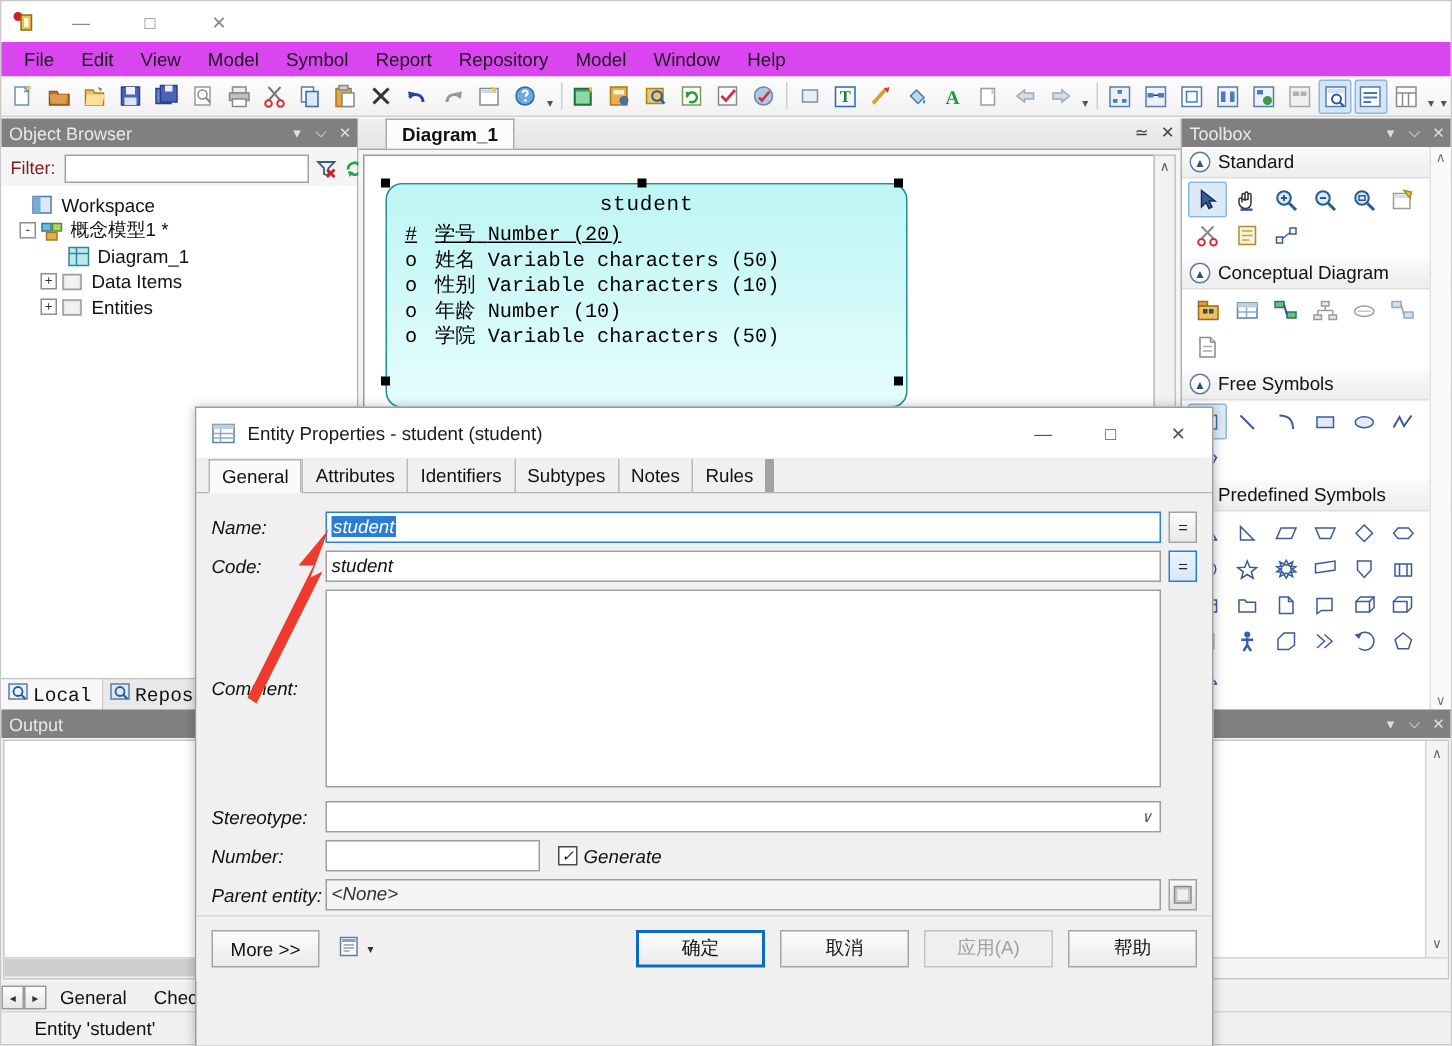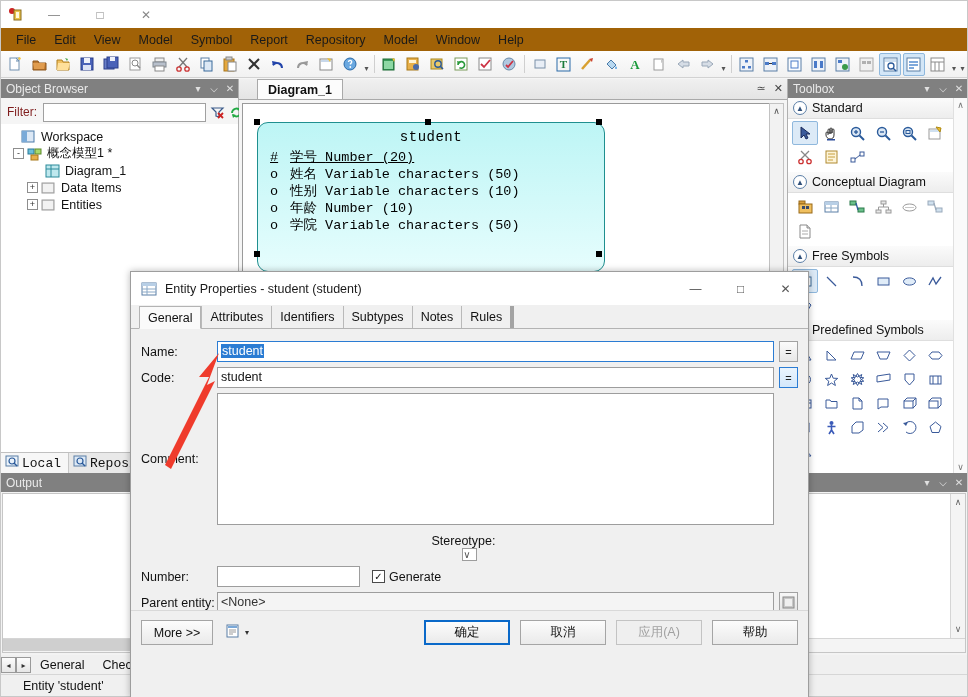--- a/index.html
+++ b/index.html
@@ -34,21 +34,21 @@
   }
   .win-btns { display: flex; height: 27px; }
   .win-btn {
     width: 46px; height: 27px; display: flex; align-items: center; justify-content: center;
     color: #888; font-size: 12px;
   }
 
   
   .menubar {
     position: absolute; left: 0; top: 27px; width: 966px; height: 23px;
-    background: #a16207; display: flex; align-items: center;
+    background: #d946ef; display: flex; align-items: center;
     padding-left: 6px;
   }
   .menu-item {
     padding: 3px 9px; color: #1a1a1a; font-size: 12.5px;
   }
 
   
   .toolbar {
     position: absolute; left: 0; top: 50px; width: 966px; height: 27px;
     background: linear-gradient(to bottom,#fdfdfd,#f1f1f1);
@@ -236,27 +236,27 @@
   .dlg-wbtn { width: 45px; height: 33px; display:flex; align-items:center; justify-content:center; color:#555; font-size:12px; }
   .dlg-tabs {
     display: flex; align-items: flex-end; height: 23px; padding-left: 8px;
     background: #f0f0f0; border-bottom: 1px solid #b3b3b3;
   }
   .dlg-tab {
     padding: 2px 8px; font-size: 12.5px; color: #111; height: 22px;
     display: flex; align-items: center;
     border-left: 1px solid #b9b9b9; background: #f0f0f0;
   }
-  .dlg-tab:last-child { border-right: 4px solid #a3a3a3; }
+  .dlg-tab:last-child { border-right: 6px solid #a3a3a3; }
   .dlg-tab.sel {
     background: #fafafa; border: 1px solid #b3b3b3; border-bottom: 1px solid #fafafa;
     margin-bottom: -1px; height: 23px;
   }
   .dlg-body { position: relative; height: 325px; background: #f0f0f0; padding: 12px 10px 0 10px; }
-  .frow { display: flex; align-items: center; margin-bottom: 5px; }
+  .frow { display: flex; align-items: center; margin-bottom: 5px; font-style: italic; }
   .flabel { width: 76px; font-size: 12.5px; color: #111; }
   .finput {
     flex: 1; height: 21px; border: 1px solid #9d9d9d; background: #fff;
     font-size: 12.5px; padding: 2px 3px; font-family: "Liberation Sans", sans-serif;
     color: #111;
   }
   .finput.focus { border: 1px solid #2b7cd3; }
   .fbtn-eq {
     width: 19px; height: 21px; margin-left: 5px; border: 1px solid #a2a2a2;
     background: linear-gradient(to bottom,#fbfbfb,#e8e8e8);
@@ -1168,21 +1168,21 @@
       </div>
 
       <div class="frow" style="align-items:center;">
         <span class="flabel">Comment:</span>
         <div class="ftextarea">
           <span></span>
         </div>
         <div style="width:24px;"></div>
       </div>
 
-      <div class="frow" style="margin-top:9px;flex-direction:column;">
+      <div class="frow" style="margin-top:9px;">
         <span class="flabel">Stereotype:</span>
         <div class="fselect">
           <span style="flex:1;font-size:12.5px;color:#111;"></span>
           <span>∨</span>
         </div>
         <div style="width:24px;"></div>
       </div>
 
       <div class="frow">
         <span class="flabel">Number:</span>

